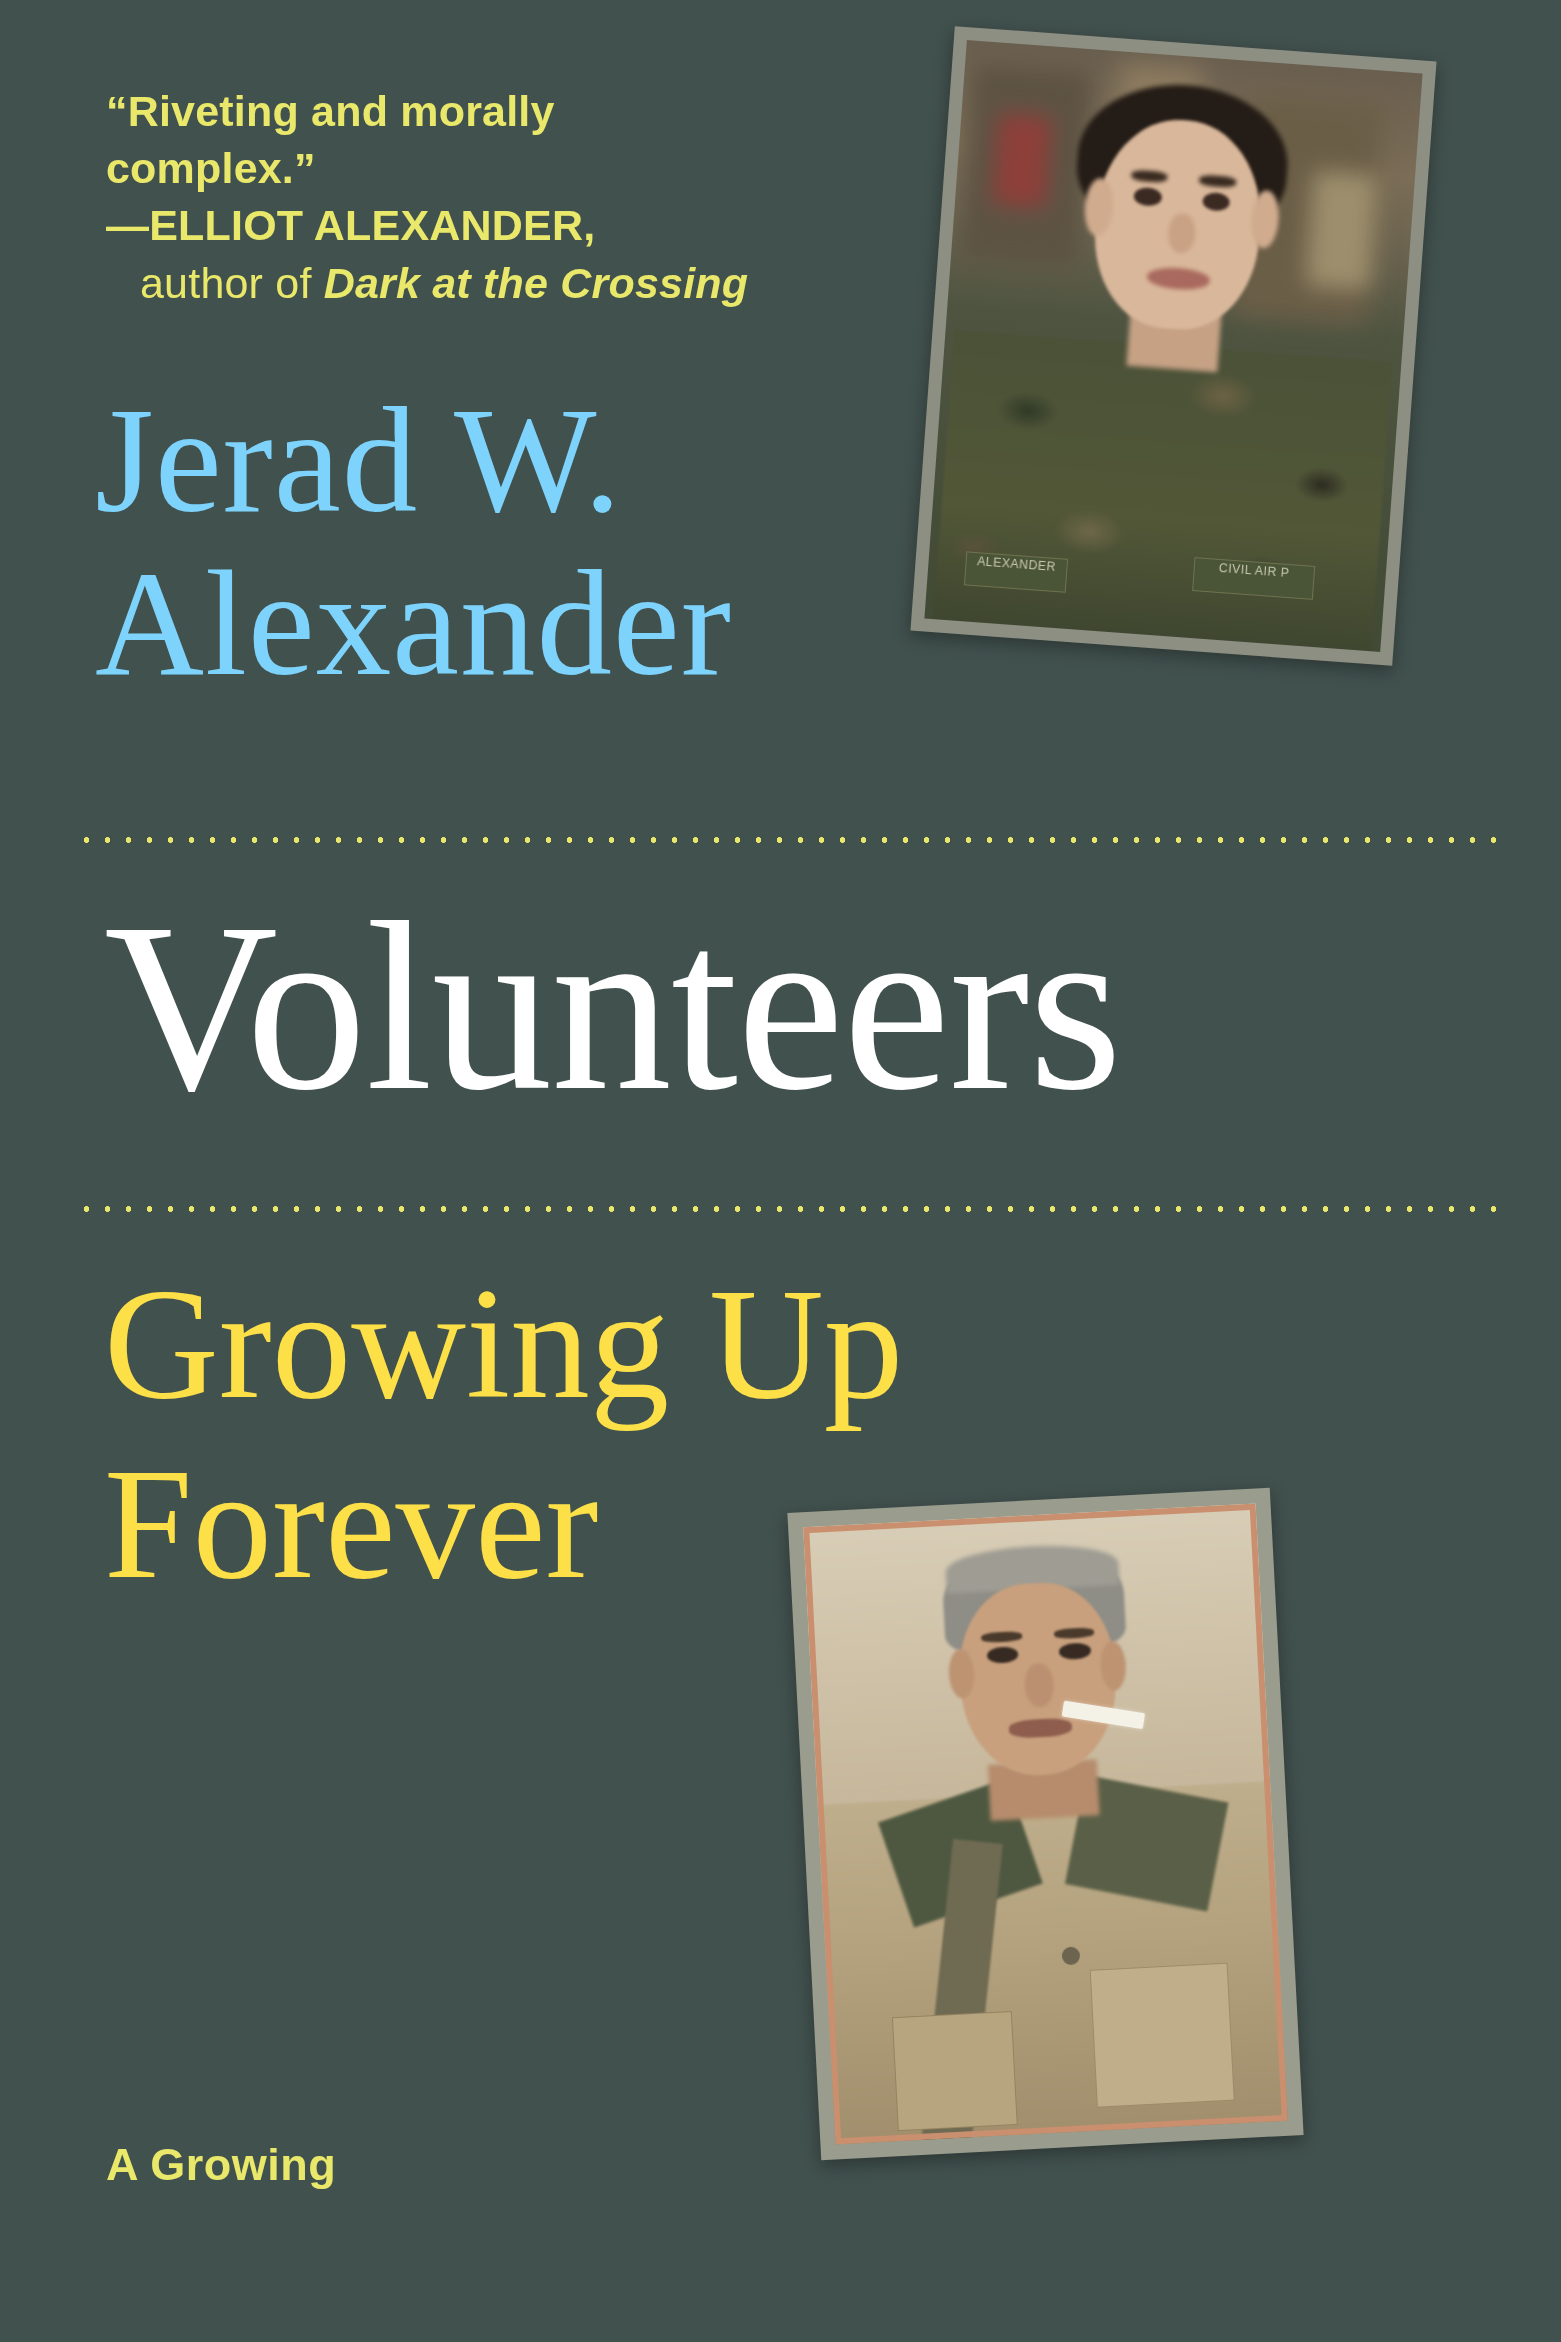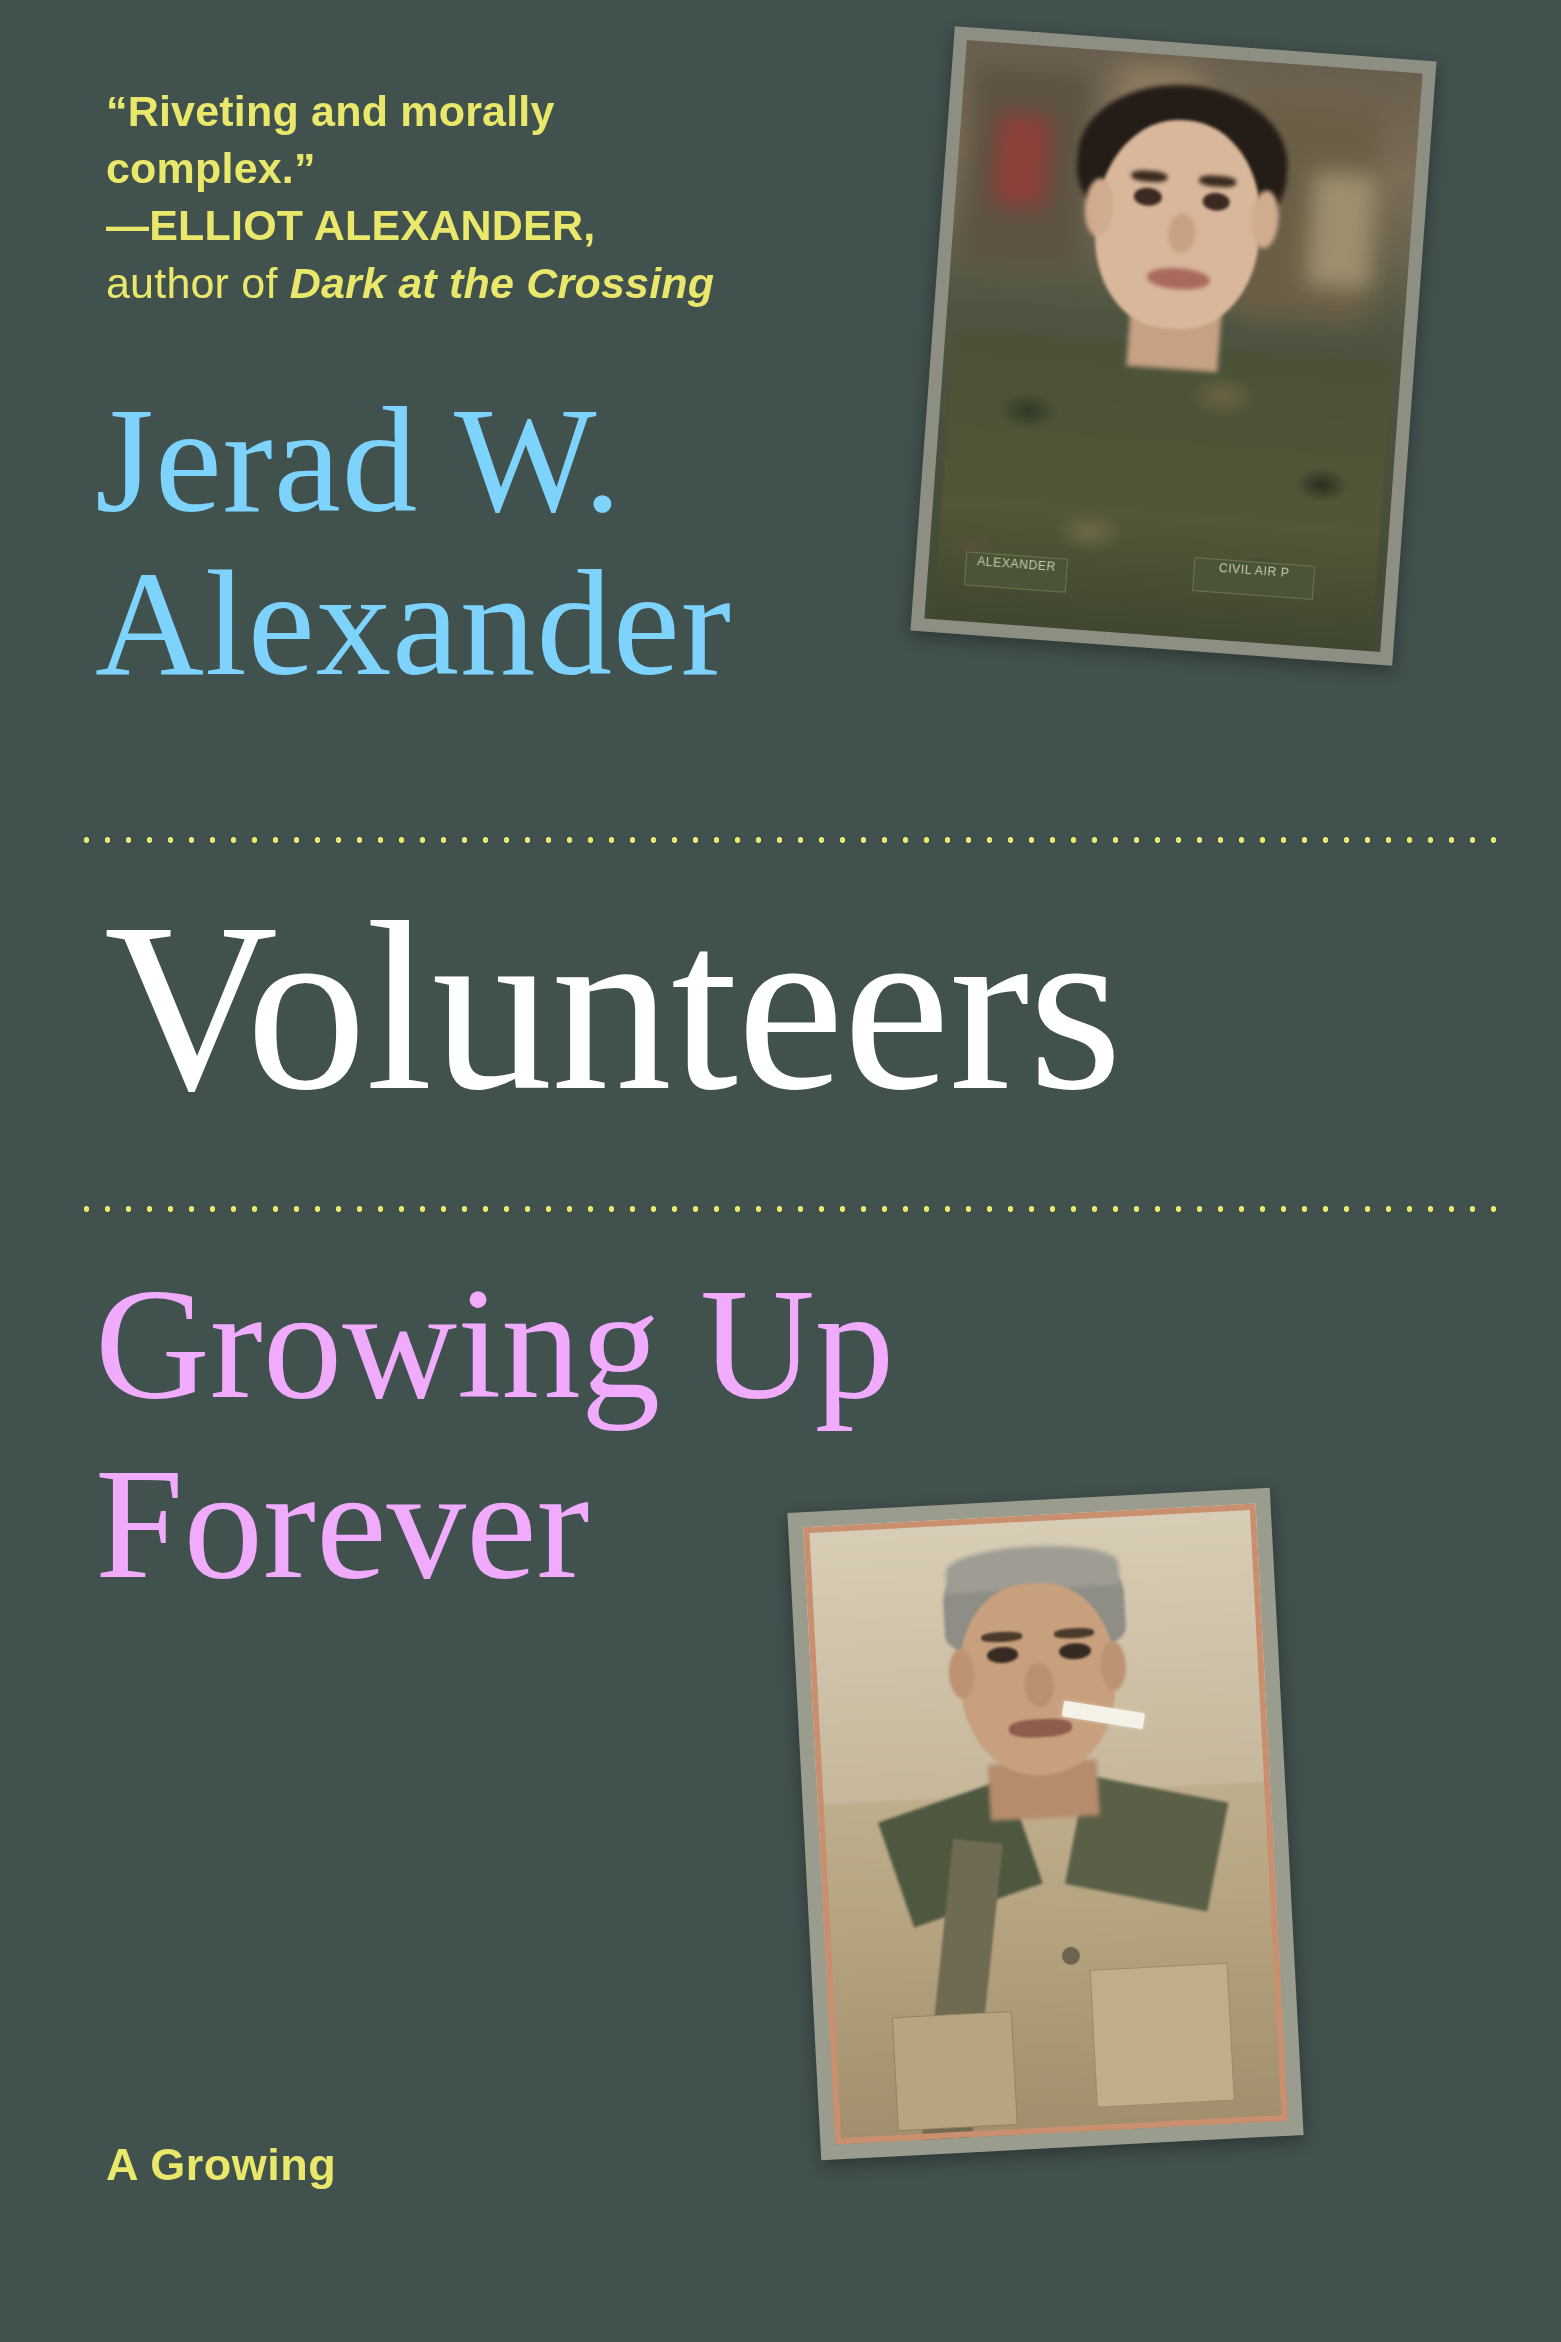--- a/index.html
+++ b/index.html
@@ -23,21 +23,21 @@
     top: 83px;
     width: 662px;
     color: #e9e86a;
     font-family: "Liberation Sans", sans-serif;
     font-weight: bold;
     font-size: 43px;
     line-height: 1.33;
     letter-spacing: 0.2px;
   }
   .blurb .line2 { display: block; }
-  .blurb .line3 { display: block; font-weight: bold; }
+  .blurb .line3 { display: block; font-weight: bold; margin-left: 34px; }
   .blurb .line3 .auth { font-weight: normal; }
   .blurb .line3 em { font-style: italic; font-weight: bold; }
 
   
   .author {
     position: absolute;
     left: 95px;
     top: 379px;
     width: 946px;
     color: #7dd3fc;
@@ -73,24 +73,24 @@
     font-family: "Liberation Serif", serif;
     font-size: 241px;
     line-height: 1.05;
     letter-spacing: -0.9px;
     white-space: nowrap;
   }
 
   
   .subtitle {
     position: absolute;
-    left: 95px;
+    left: 104px;
     top: 1254px;
     width: 1117px;
-    color: #f0abfc;
+    color: #fde047;
     font-family: "Liberation Serif", serif;
     font-size: 159px;
     line-height: 1.13;
     letter-spacing: 0px;
   }
   .subtitle span { display: block; }
 
   
   .memoir {
     position: absolute;

